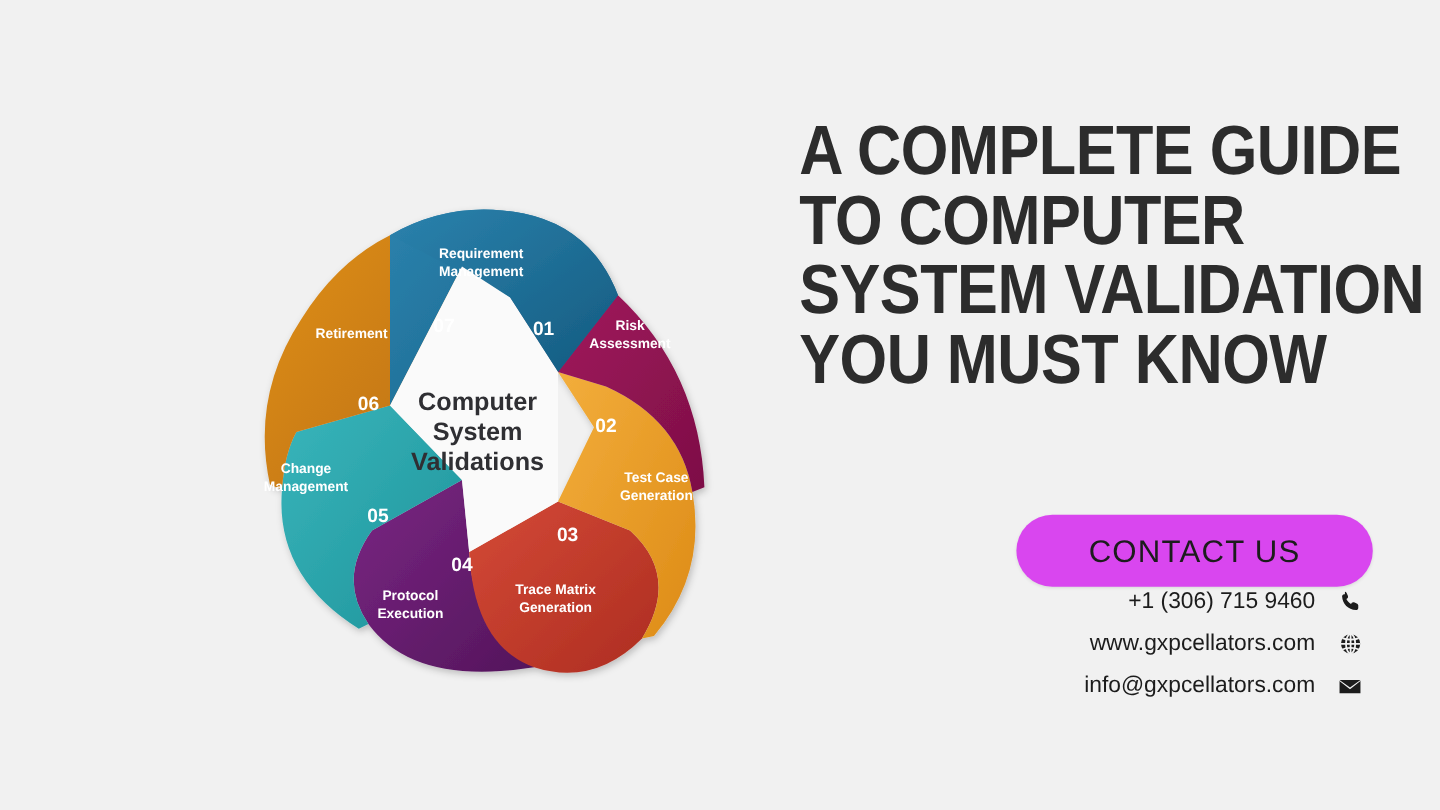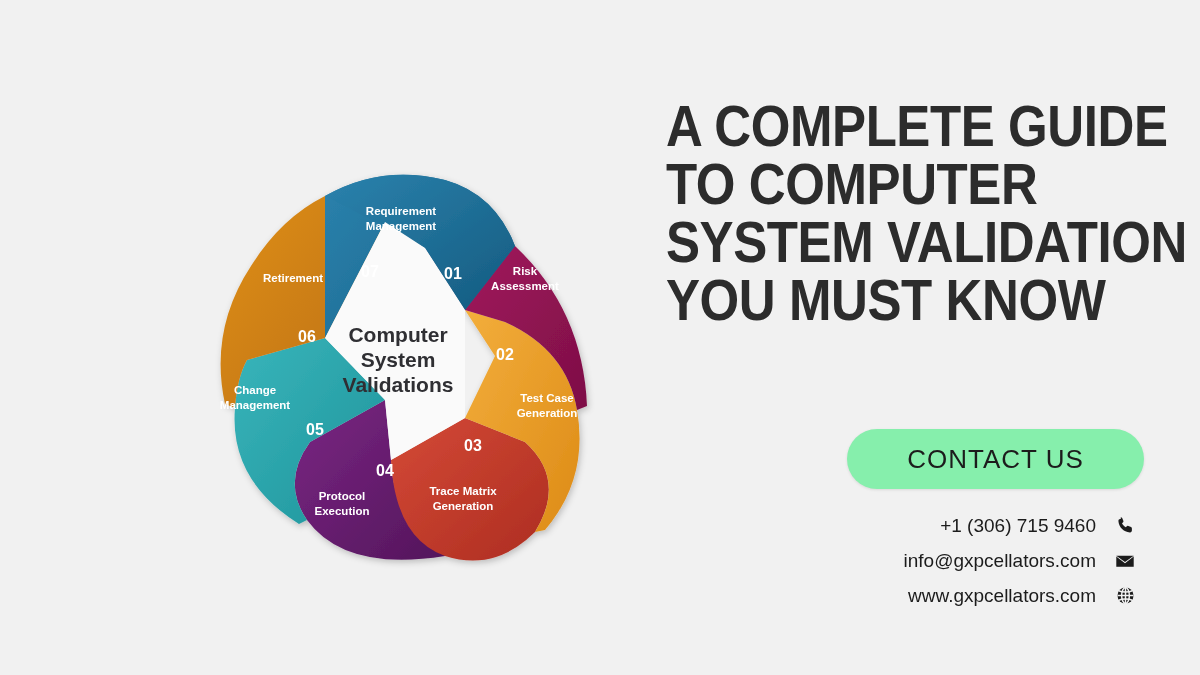--- a/index.html
+++ b/index.html
@@ -72,21 +72,21 @@
   }
   #headline .hl-line.wide { font-size: 58px; }
 
   
   #contact-button {
     position: absolute;
     left: 847px;
     top: 429px;
     width: 297px;
     height: 60px;
-    background: #86efac;
+    background: #d946ef;
     border: none;
     border-radius: 34px;
     box-shadow: 0 1px 3px rgba(0,0,0,0.10);
     cursor: pointer;
     padding: 0;
     display: flex;
     align-items: center;
     justify-content: center;
   }
   #contact-button .btn-text {
@@ -94,21 +94,21 @@
     font-size: 26px;
     font-weight: 400;
     letter-spacing: 1px;
     color: #1c1c1c;
   }
 
   
   #contact-list {
     position: absolute;
     left: 760px;
-    top: 508px;
+    top: 484px;
     width: 380px;
   }
   .contact-row {
     display: flex;
     align-items: center;
     justify-content: flex-end;
     height: 35px;
   }
   .contact-row .c-text {
     font-family: "Liberation Sans", "DejaVu Sans", sans-serif;
@@ -239,43 +239,43 @@
     <span class="btn-text">CONTACT US</span>
   </button>
 
   <div id="contact-list">
 
     <div class="contact-row">
       <span class="c-text">+1 (306) 715 9460</span>
       <span class="c-icon">
         <svg width="21" height="21" viewBox="0 0 24 24" fill="#1c1c1c">
           <path d="M6.6 2.5c.7 0 1.3.4 1.6 1l1.3 3a1.8 1.8 0 0 1-.5 2.1l-1 .8c.9 1.9 2.5 3.6 4.4 4.6l.8-1a1.8 1.8 0 0 1 2.1-.5l3 1.3c.6.3 1 .9 1 1.6v2.4c0 1.2-1 2.2-2.2 2.1C9.6 19.4 4.4 14 3.9 6.9c-.1-1.2.8-2.2 2-2.2h.7z"></path>
-        </svg>
-      </span>
-    </div>
-
-    <div class="contact-row">
-      <span class="c-text">info@gxpcellators.com</span>
-      <span class="c-icon">
-        <svg width="22" height="22" viewBox="0 0 24 24" fill="#1c1c1c">
-          <path d="M2.5 6.2h19v12.1h-19z"></path>
-          <path d="M2.5 6.2 L12 13.6 L21.5 6.2 Z" fill="#f1f1f1" stroke="#f1f1f1" stroke-width="1.4"></path>
-          <path d="M2.5 6.2 L12 13 L21.5 6.2" fill="#1c1c1c"></path>
         </svg>
       </span>
     </div>
 
     <div class="contact-row">
       <span class="c-text">www.gxpcellators.com</span>
       <span class="c-icon">
         <svg width="21" height="21" viewBox="0 0 24 24" fill="none" stroke="#1c1c1c" stroke-width="1.7">
           <circle cx="12" cy="12" r="9.2" fill="#1c1c1c" stroke="none"></circle>
           <ellipse cx="12" cy="12" rx="4.4" ry="9.2" stroke="#f1f1f1" fill="none"></ellipse>
           <line x1="2.8" y1="12" x2="21.2" y2="12" stroke="#f1f1f1"></line>
           <path d="M4.3 6.6 C8 8.6 16 8.6 19.7 6.6" stroke="#f1f1f1" fill="none"></path>
           <path d="M4.3 17.4 C8 15.4 16 15.4 19.7 17.4" stroke="#f1f1f1" fill="none"></path>
           <line x1="12" y1="2.8" x2="12" y2="21.2" stroke="#f1f1f1"></line>
         </svg>
       </span>
     </div>
 
+    <div class="contact-row">
+      <span class="c-text">info@gxpcellators.com</span>
+      <span class="c-icon">
+        <svg width="22" height="22" viewBox="0 0 24 24" fill="#1c1c1c">
+          <path d="M2.5 6.2h19v12.1h-19z"></path>
+          <path d="M2.5 6.2 L12 13.6 L21.5 6.2 Z" fill="#f1f1f1" stroke="#f1f1f1" stroke-width="1.4"></path>
+          <path d="M2.5 6.2 L12 13 L21.5 6.2" fill="#1c1c1c"></path>
+        </svg>
+      </span>
+    </div>
+
   </div>
 </div>
 
 </body></html>

